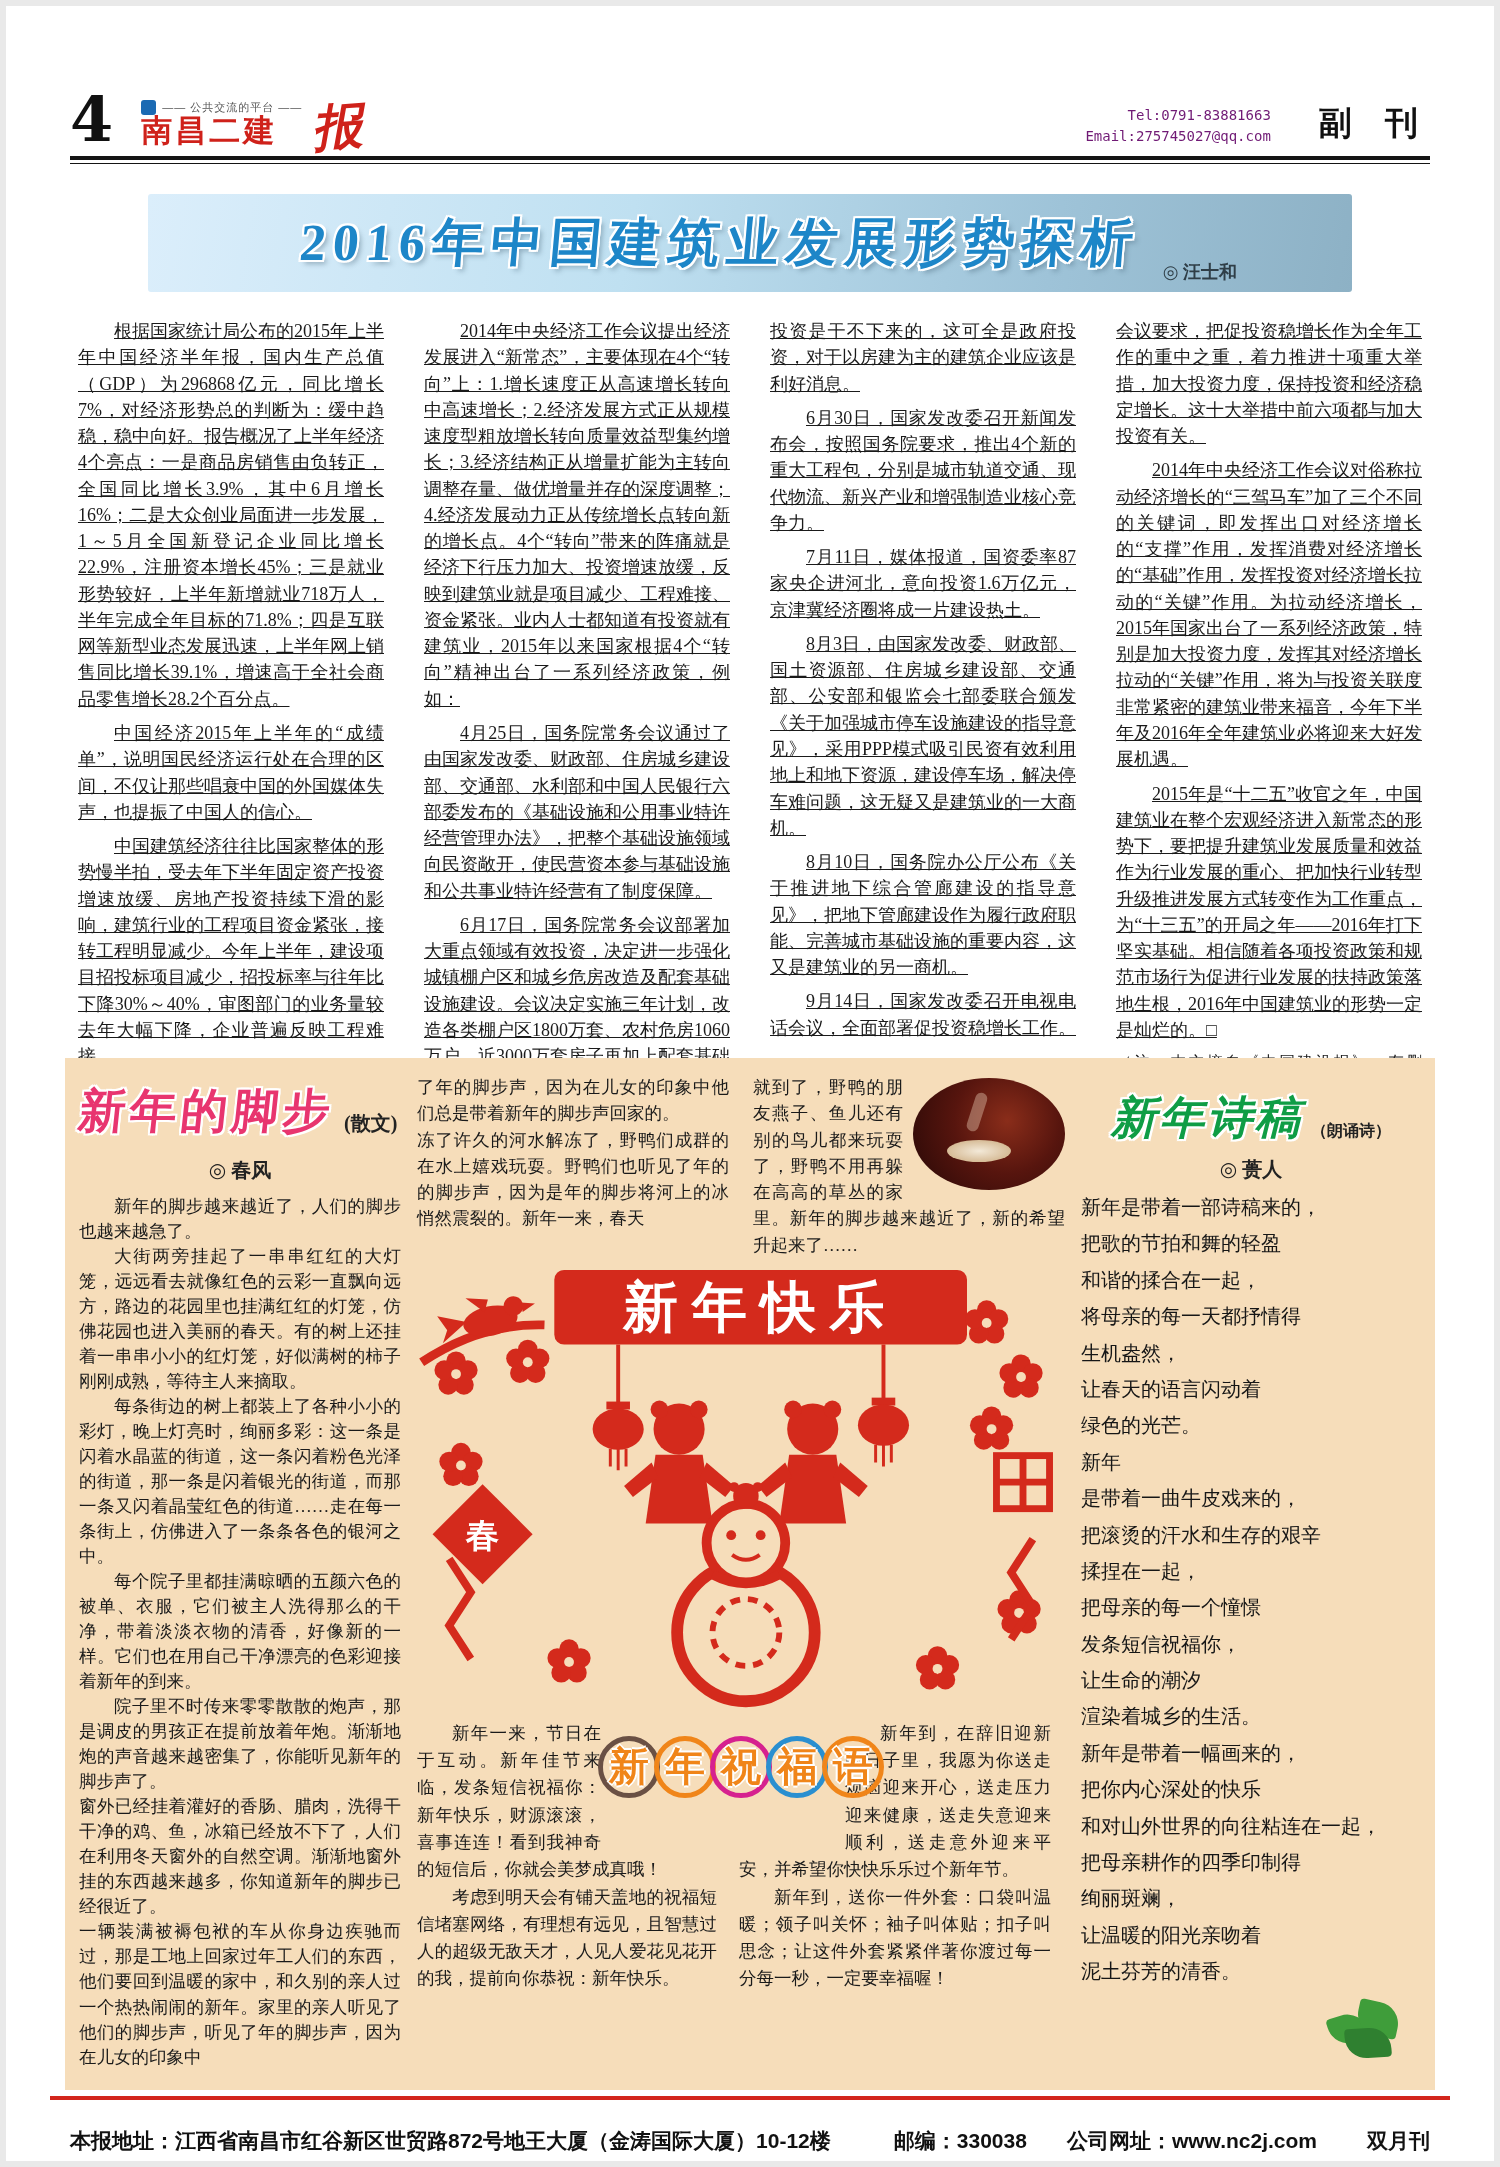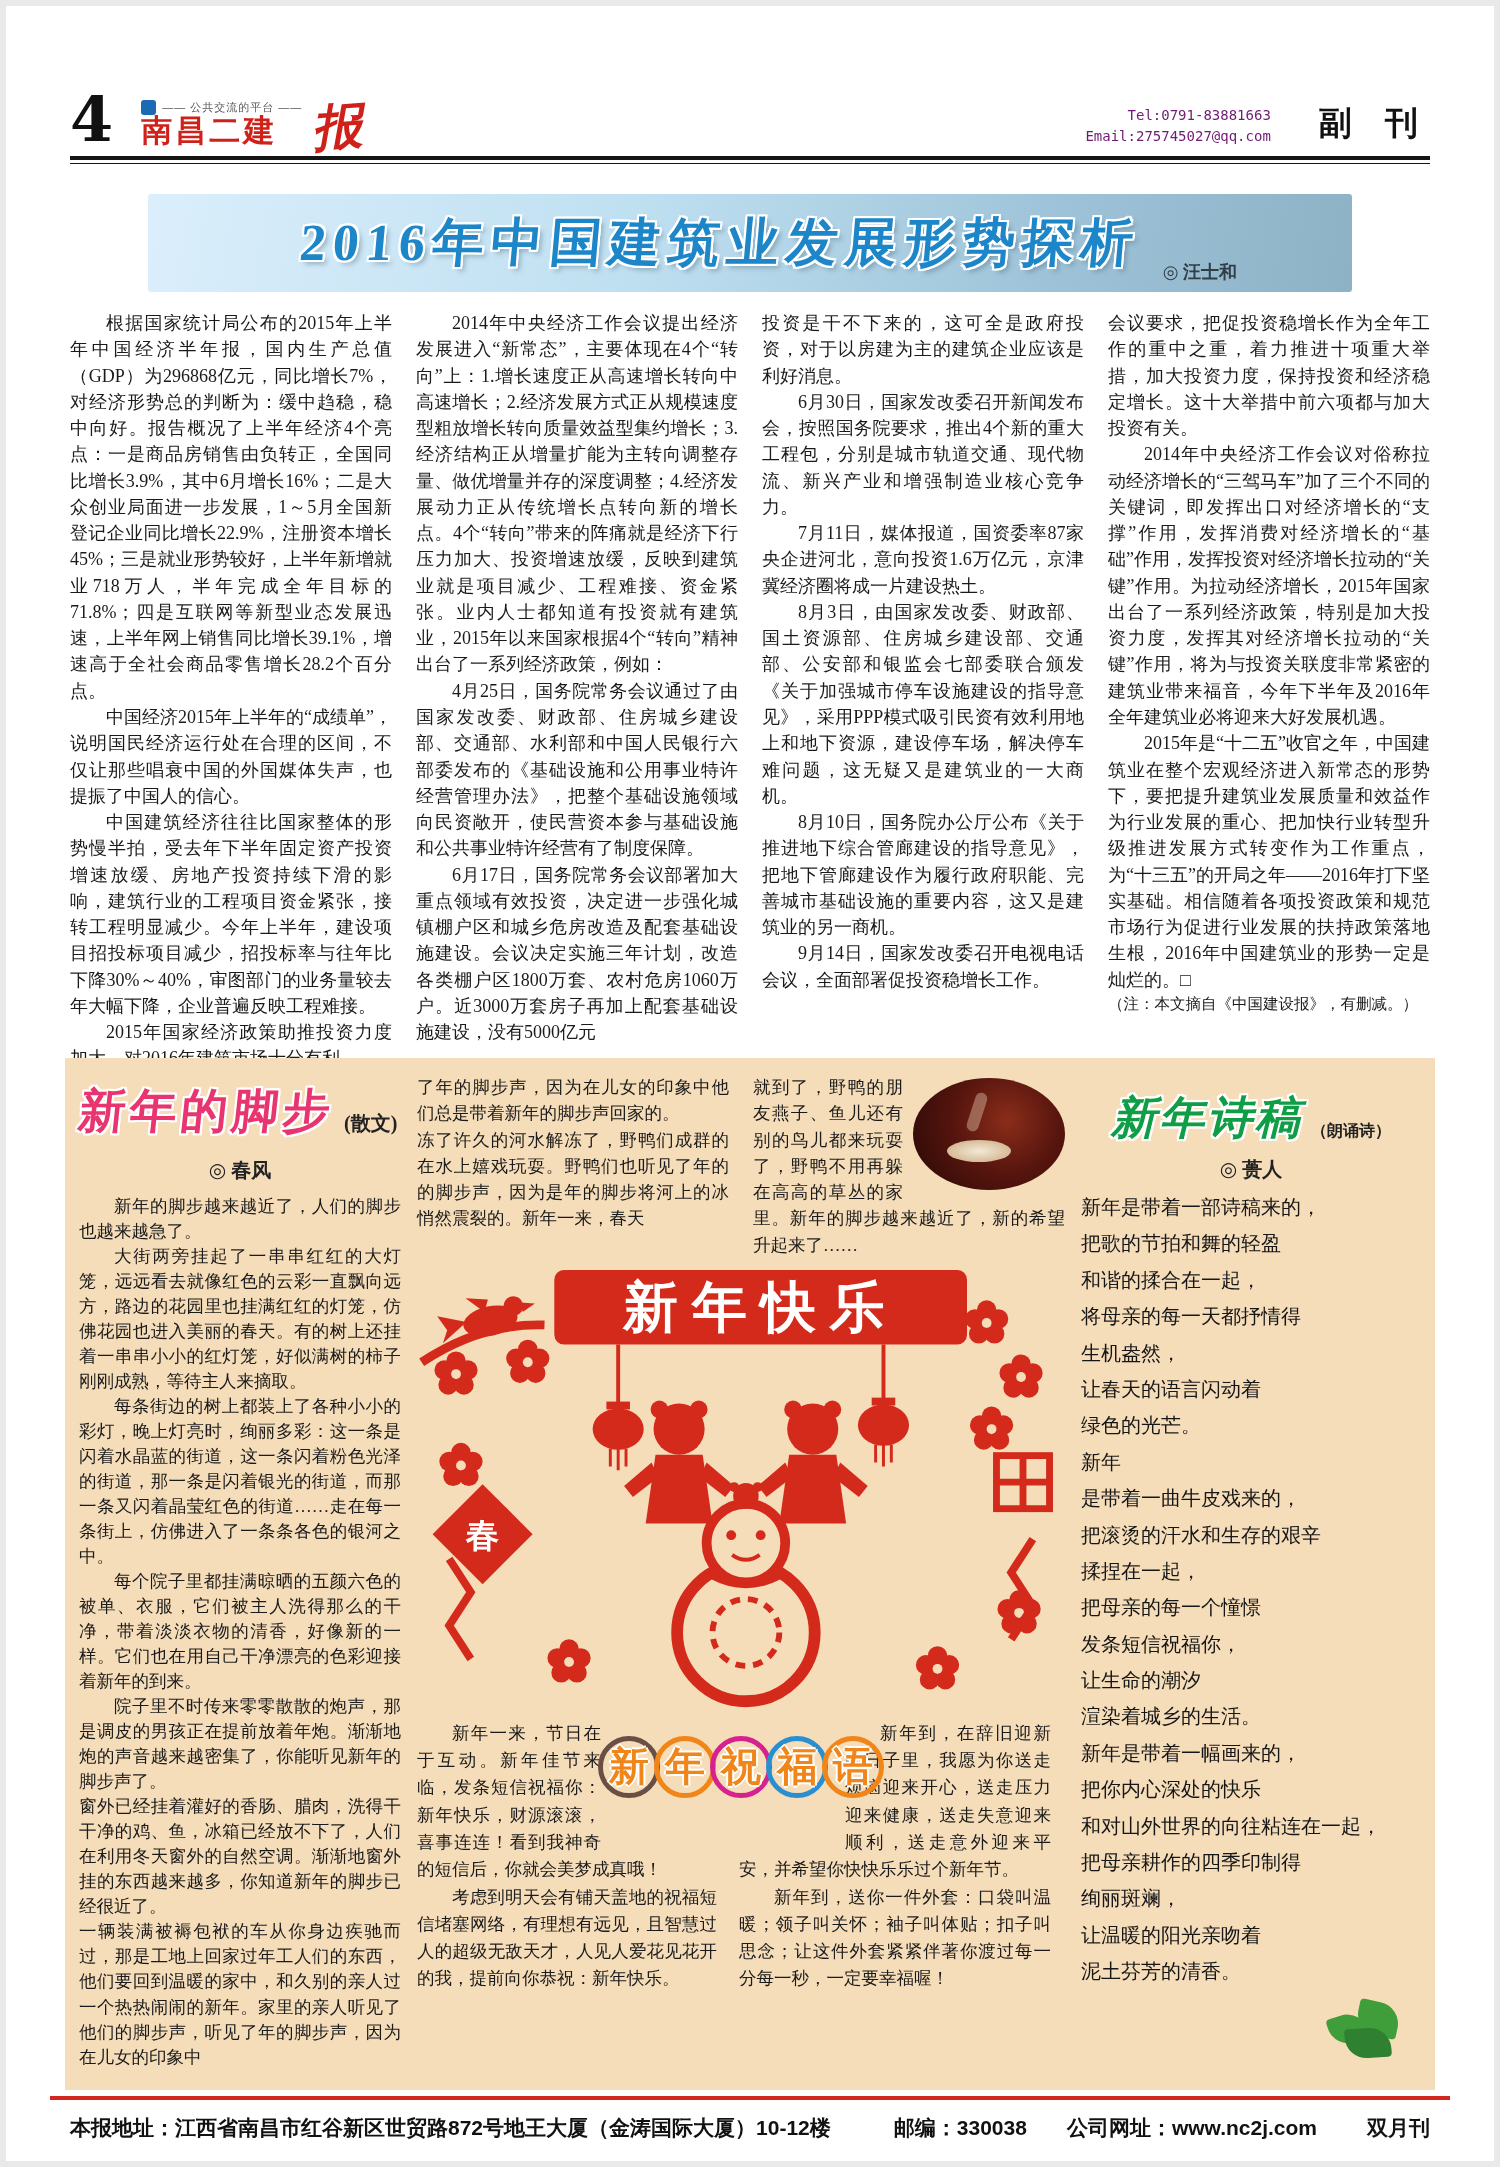--- a/index.html
+++ b/index.html
@@ -29,21 +29,21 @@
   
   .banner{margin:30px 78px 0;height:98px;position:relative;border-radius:3px;
     background:linear-gradient(100deg,#dbeefb 0%,#bfe0f1 40%,#9ec3d8 75%,#8db1c5 100%);}
   .banner-title{position:absolute;left:0;right:60px;top:0;bottom:0;display:flex;align-items:center;justify-content:center;
     font-size:52px;font-weight:bold;color:#1d86c8;letter-spacing:7px;transform:skewX(-5deg);
     text-shadow:-2px 0 #fff,2px 0 #fff,0 -2px #fff,0 2px #fff,-2px -2px #fff,2px 2px #fff,-2px 2px #fff,2px -2px #fff,4px 4px 5px rgba(40,70,90,.35);}
   .banner-author{position:absolute;right:115px;bottom:8px;font-size:18px;font-weight:bold;color:#2f3e47;}
   
   .article{margin-top:18px;display:flex;gap:24px;height:748px;overflow:hidden;}
   .acol{width:322px;font-size:18px;line-height:1.46;text-align:justify;}
-  .acol p{margin:0;text-indent:2em;}
+  .acol p{margin:8px;text-indent:2em;text-decoration:underline;}
   .acol.cont p:first-child{text-indent:0;}
   .article-note{margin:2px 0 0;font-size:15.5px;text-indent:0 !important;}
   
   .bottom{margin:0 -5px;background:#f6ddba;height:1032px;box-sizing:border-box;
     padding:16px 14px 10px;display:flex;gap:16px;overflow:hidden;}
   .b-left{width:322px;}
   .b-mid{width:648px;position:relative;}
   .b-right{flex:1;position:relative;}
   .essay-titleline{display:flex;align-items:flex-end;gap:10px;margin-top:6px;}
   .essay-title{font-size:47px;font-weight:bold;color:#e8356f;letter-spacing:4px;transform:skewX(-6deg);
@@ -80,21 +80,21 @@
   .poem-title{font-size:45px;font-weight:bold;color:#0f9d45;letter-spacing:3px;
     text-shadow:-2px 0 #fff,2px 0 #fff,0 -2px #fff,0 2px #fff,-2px -2px #fff,2px 2px #fff,-2px 2px #fff,2px -2px #fff;font-style:italic;}
   .poem-genre{font-size:16px;font-weight:bold;color:#222;padding-bottom:6px;}
   .poem-author{font-size:20px;font-weight:bold;color:#222;text-align:center;margin:8px 0 6px;}
   .poem-lines{font-size:20px;line-height:1.82;color:#161616;}
   .poem-lines div{margin:0;}
   .leaf-logo{position:absolute;right:6px;bottom:18px;width:92px;height:66px;}
   .leaf{position:absolute;background:#3f9d3a;border-radius:4px 22px 4px 22px;}
   
   .footer-rule{margin:6px -20px 0;height:4px;background:#d3261c;}
-  .footer{display:flex;align-items:baseline;gap:40px;padding:14px 0 0;
+  .footer{display:flex;align-items:baseline;gap:40px;padding:27px 0 0;
     font-family:"Liberation Sans",sans-serif;font-size:21px;font-weight:bold;color:#111;}
   .footer .addr{flex:1;}
   .footer .freq{margin-left:10px;}
 </style>
 </head>
 <body>
 
 <div class="content">
 
   <div class="header">

